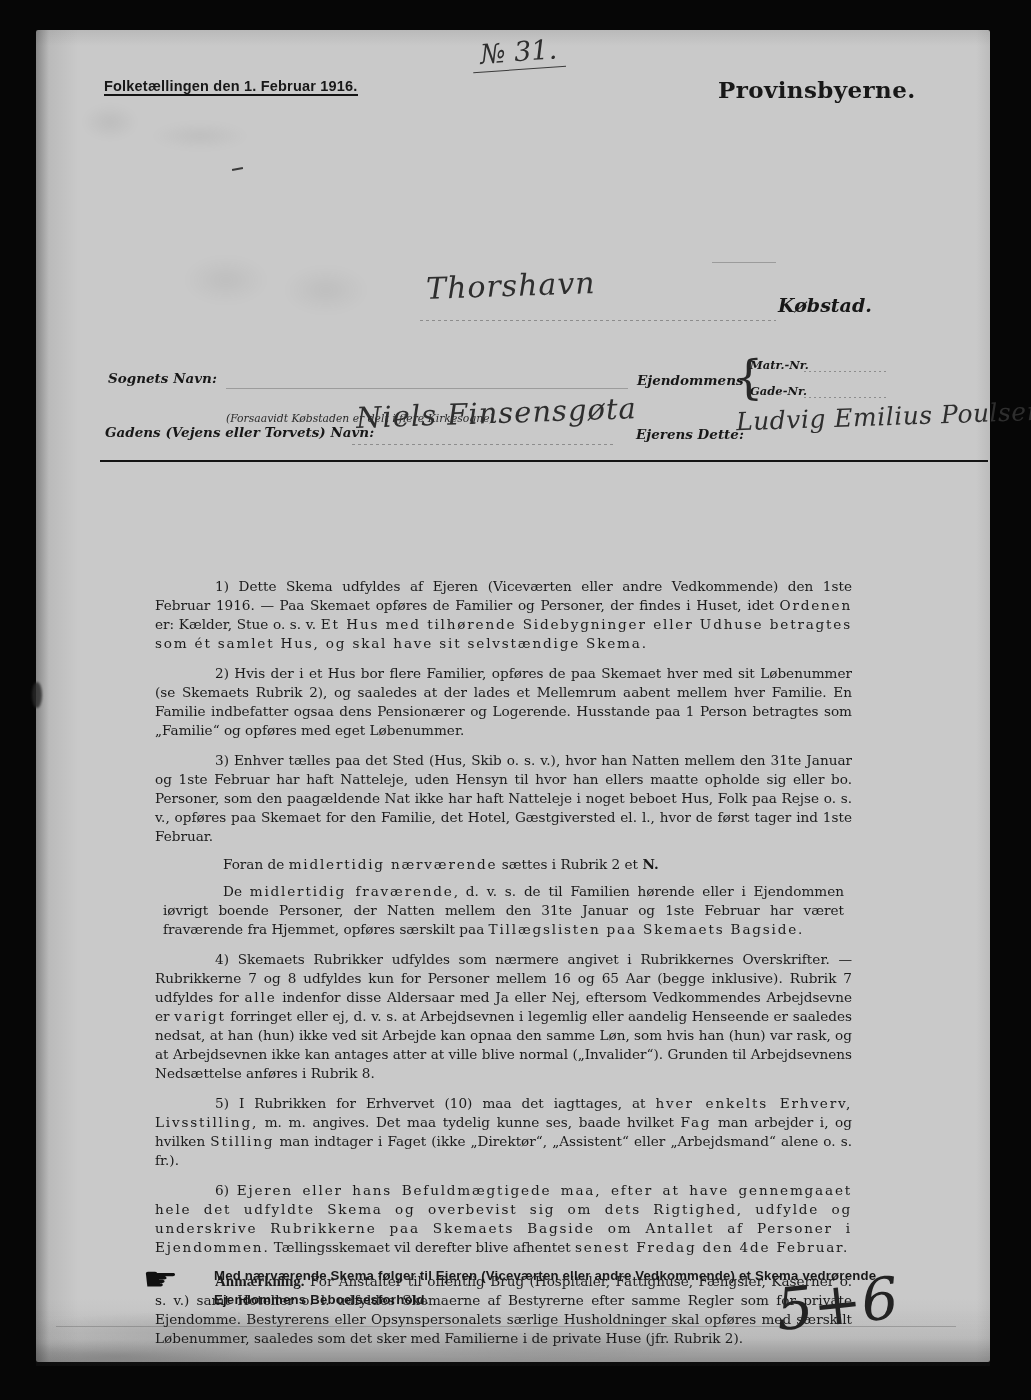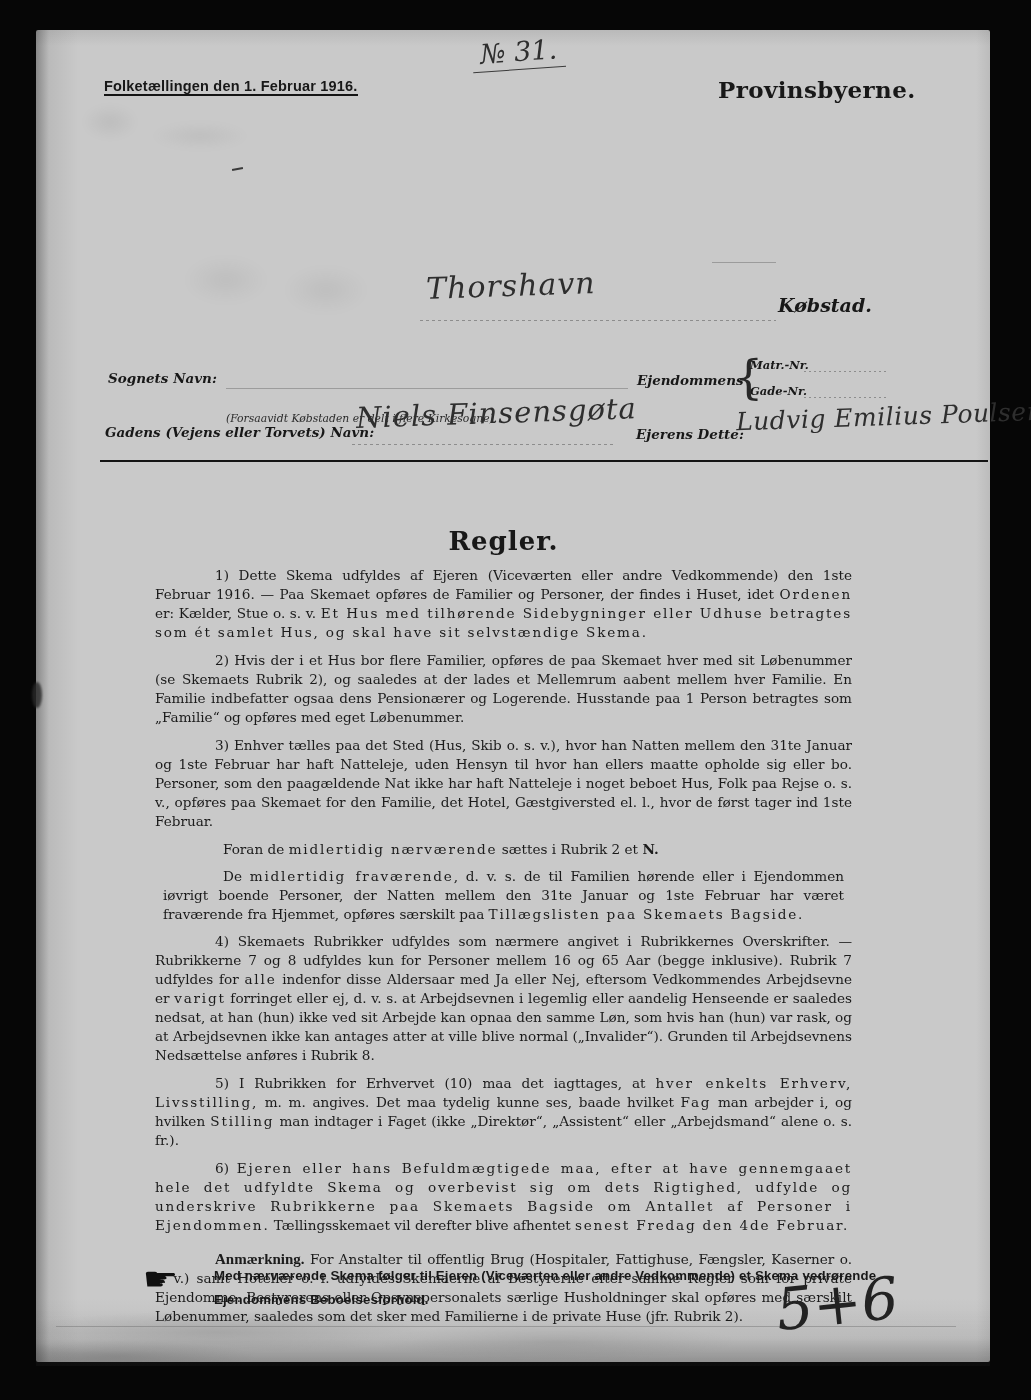--- a/index.html
+++ b/index.html
@@ -66,21 +66,21 @@
   .street-dot{left:316px;top:414px;width:262px;height:1px;
     background:repeating-linear-gradient(90deg,#8d8d8d 0 3px,transparent 3px 6px);}
   .ejer-label{left:600px;top:396px;}
   .owner-entry{left:700px;top:372px;font-size:25px;transform:rotate(-2deg);letter-spacing:.5px;}
   .big-rule{left:64px;top:430px;width:888px;height:2px;background:#141414;}
 
   .rules-heading{left:119px;top:496px;width:697px;text-align:center;font-weight:bold;
     font-size:26px;letter-spacing:1px;}
   #rules-body{position:absolute;left:119px;top:536px;width:697px;
     font-size:13.6px;line-height:19px;color:#1b1b1b;text-align:justify;}
-  .para{margin:0 0 9px 0;text-indent:60px;}
+  .para{margin:11px 0 9px 0;text-indent:60px;}
   .para.tight{margin:8px;}
   .para.anm{margin-top:15px;}
   .sp{letter-spacing:1.8px;}
   .b{font-weight:bold;}
   .bsans{font-family:Liberation Serif, serif;font-weight:bold;font-size:15px;}
 
   .hand-icon{left:110px;top:1230px;font-size:32px;color:#101010;transform:scaleX(1.25);}
   .footer-text{left:178px;top:1234px;width:740px;font-family:"Liberation Sans",sans-serif;
     font-weight:bold;font-size:13.2px;line-height:24px;letter-spacing:.2px;text-align:justify;}
   .footer-line2{display:block;}
@@ -119,21 +119,20 @@
   <div class="abs gade-dot"></div>
 
   <div class="abs lbl gadens-label">Gadens (Vejens eller Torvets) Navn:</div>
   <div class="abs hand street-entry">Niels Finsensgøta</div>
   <div class="abs street-dot"></div>
   <div class="abs lbl ejer-label">Ejerens Dette:</div>
   <div class="abs hand owner-entry">Ludvig Emilius Poulsen</div>
 
   <div class="abs big-rule"></div>
 
-  <div class="abs rules-heading">Regler.</div>
   <div id="rules-body">
       <p class="para"><span>1) Dette Skema udfyldes af Ejeren (Viceværten eller andre Vedkommende) den 1ste Februar 1916. — Paa Skemaet opføres de Familier og Personer, der findes i Huset, idet </span><span class="sp">Ordenen</span><span> er: Kælder, Stue o. s. v. </span><span class="sp">Et Hus med tilhørende Sidebygninger eller Udhuse betragtes som ét samlet Hus, og skal have sit selvstændige Skema.</span></p>
       <p class="para"><span>2) Hvis der i et Hus bor flere Familier, opføres de paa Skemaet hver med sit Løbenummer (se Skemaets Rubrik 2), og saaledes at der lades et Mellemrum aabent mellem hver Familie. En Familie indbefatter ogsaa dens Pensionærer og Logerende. Husstande paa 1 Person betragtes som „Familie“ og opføres med eget Løbenummer.</span></p>
       <p class="para"><span>3) Enhver tælles paa det Sted (Hus, Skib o. s. v.), hvor han Natten mellem den 31te Januar og 1ste Februar har haft Natteleje, uden Hensyn til hvor han ellers maatte opholde sig eller bo. Personer, som den paagældende Nat ikke har haft Natteleje i noget beboet Hus, Folk paa Rejse o. s. v., opføres paa Skemaet for den Familie, det Hotel, Gæstgiversted el. l., hvor de først tager ind 1ste Februar.</span></p>
       <p class="para tight"><span>Foran de </span><span class="sp">midlertidig nærværende</span><span> sættes i Rubrik 2 et </span><span class="b">N.</span></p>
       <p class="para tight"><span>De </span><span class="sp">midlertidig fraværende</span><span>, d. v. s. de til Familien hørende eller i Ejendommen iøvrigt boende Personer, der Natten mellem den 31te Januar og 1ste Februar har været fraværende fra Hjemmet, opføres særskilt paa </span><span class="sp">Tillægslisten paa Skemaets Bagside.</span></p>
       <p class="para"><span>4) Skemaets Rubrikker udfyldes som nærmere angivet i Rubrikkernes Overskrifter. — Rubrikkerne 7 og 8 udfyldes kun for Personer mellem 16 og 65 Aar (begge inklusive). Rubrik 7 udfyldes for </span><span class="sp">alle</span><span> indenfor disse Aldersaar med Ja eller Nej, eftersom Vedkommendes Arbejdsevne er </span><span class="sp">varigt</span><span> forringet eller ej, d. v. s. at Arbejdsevnen i legemlig eller aandelig Henseende er saaledes nedsat, at han (hun) ikke ved sit Arbejde kan opnaa den samme Løn, som hvis han (hun) var rask, og at Arbejdsevnen ikke kan antages atter at ville blive normal („Invalider“). Grunden til Arbejdsevnens Nedsættelse anføres i Rubrik 8.</span></p>
       <p class="para"><span>5) I Rubrikken for Erhvervet (10) maa det iagttages, at </span><span class="sp">hver enkelts Erhverv, Livsstilling,</span><span> m. m. angives. Det maa tydelig kunne ses, baade hvilket </span><span class="sp">Fag</span><span> man arbejder i, og hvilken </span><span class="sp">Stilling</span><span> man indtager i Faget (ikke „Direktør“, „Assistent“ eller „Arbejdsmand“ alene o. s. fr.).</span></p>
       <p class="para"><span>6) </span><span class="sp">Ejeren eller hans Befuldmægtigede maa, efter at have gennemgaaet hele det udfyldte Skema og overbevist sig om dets Rigtighed, udfylde og underskrive Rubrikkerne paa Skemaets Bagside om Antallet af Personer i Ejendommen.</span><span> Tællingsskemaet vil derefter blive afhentet </span><span class="sp">senest Fredag den 4de Februar.</span></p>
       <p class="para anm"><span class="bsans">Anmærkning.</span><span> For Anstalter til offentlig Brug (Hospitaler, Fattighuse, Fængsler, Kaserner o. s. v.) samt Hoteller o. l. udfyldes Skemaerne af Bestyrerne efter samme Regler som for private Ejendomme. Bestyrerens eller Opsynspersonalets særlige Husholdninger skal opføres med særskilt Løbenummer, saaledes som det sker med Familierne i de private Huse (jfr. Rubrik 2).</span></p>

